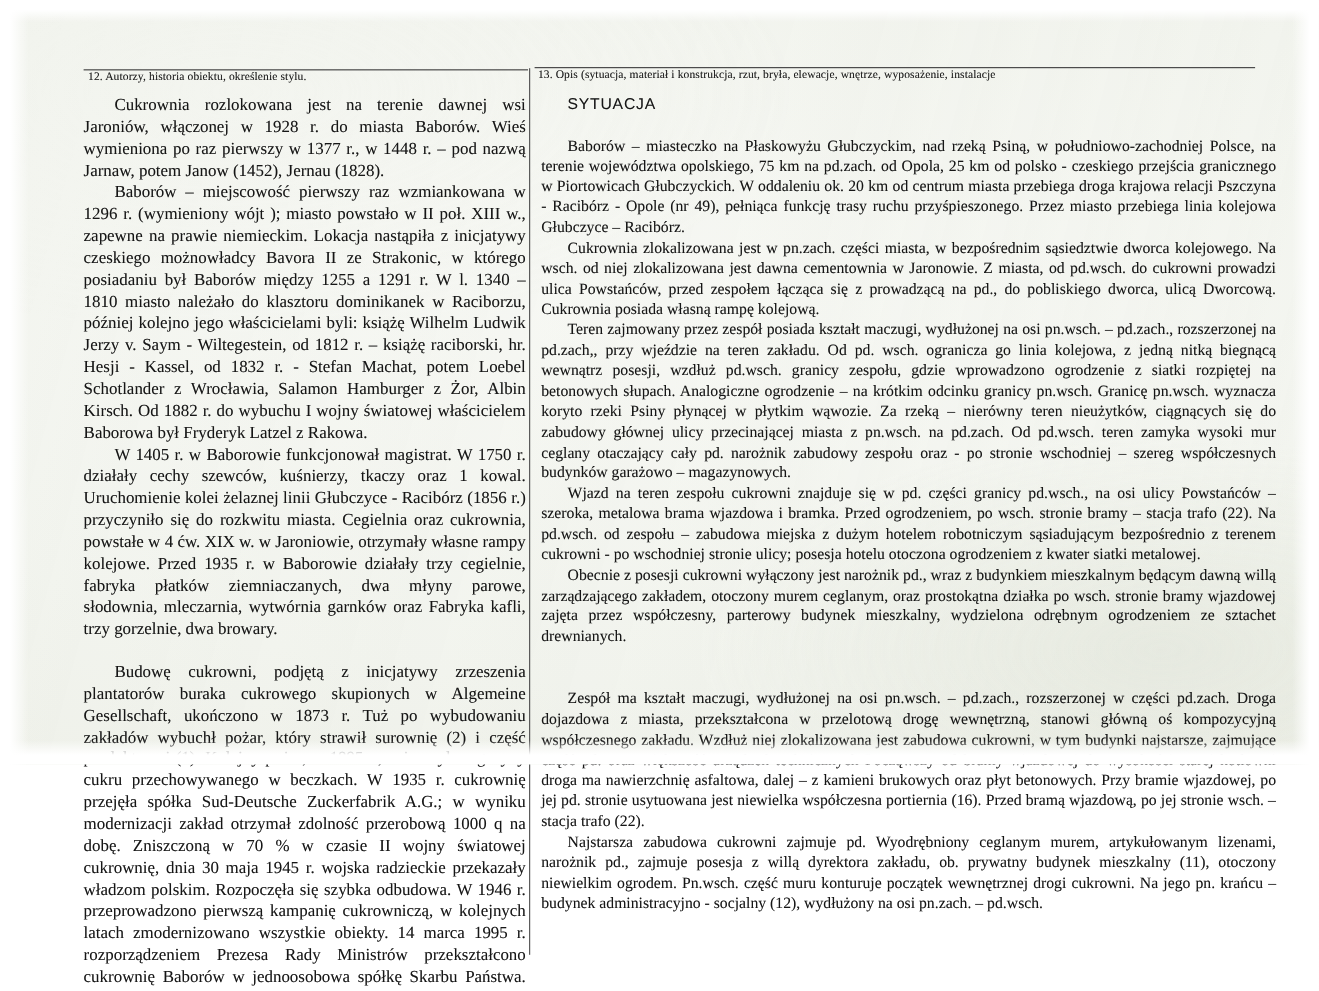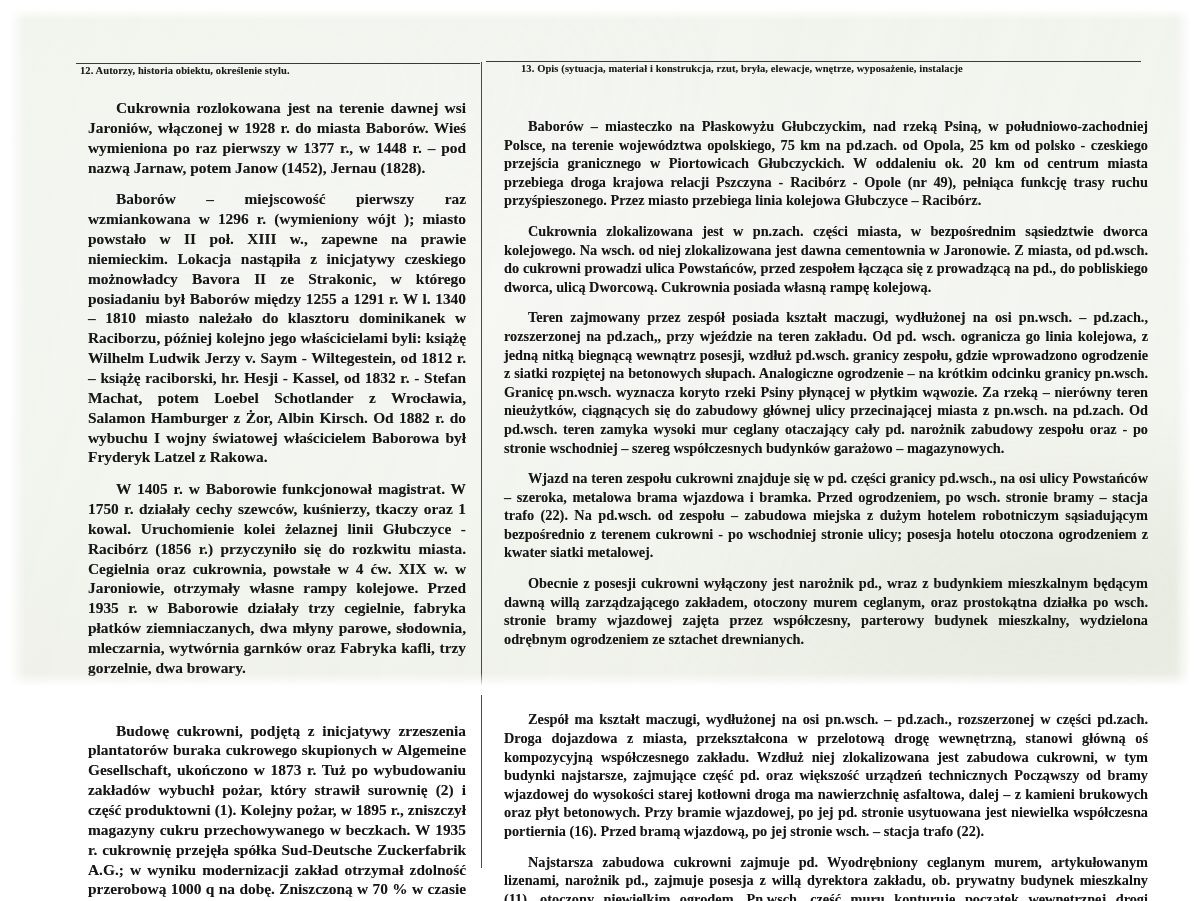--- a/index.html
+++ b/index.html
@@ -17,21 +17,20 @@
   }
 
   
   .page {
     position: relative;
     width: 1199px;
     height: 695px;
     background:
       radial-gradient(120% 90% at 50% 40%, #f7f8f4 0%, #f2f4ee 55%, #eceee6 100%);
     box-sizing: border-box;
-    font-weight: bold;
   }
   
   .page::after {
     content: "";
     position: absolute;
     inset: 0;
     pointer-events: none;
     background:
       radial-gradient(60% 45% at 18% 12%, rgba(255,255,255,0.55), rgba(255,255,255,0) 70%),
       radial-gradient(50% 40% at 88% 85%, rgba(228,231,222,0.55), rgba(255,255,255,0) 70%),
@@ -88,33 +87,33 @@
   .col-head {
     position: absolute;
     font-family: "Liberation Serif", "DejaVu Serif", serif;
     font-size: 10.5px;
     letter-spacing: .1px;
     color: #1b1b1b;
     white-space: nowrap;
     z-index: 4;
   }
   .col-head.left  { left: 80px;  top: 65px; }
-  .col-head.right { left: 489px; top: 63px; margin-left: 32px; }
+  .col-head.right { left: 489px; top: 63px; }
 
   
   .col {
     position: absolute;
     top: 86px;
     box-sizing: border-box;
   }
   .col-left  { left: 76px;  width: 402px; }
   .col-right { left: 492px; width: 668px; }
 
   .col p {
-    margin: 12px;
+    margin: 0;
     text-align: justify;
     text-justify: inter-word;
     color: #161616;
   }
   .col-left p {
     font-size: 15.4px;
     line-height: 19.85px;
     text-indent: 28px;
   }
   .col-right p {
@@ -157,20 +156,21 @@
     <p>Cukrownia rozlokowana jest na terenie dawnej wsi Jaroniów, włączonej  w 1928 r. do miasta Baborów.  Wieś wymieniona po raz pierwszy w 1377 r., w 1448 r. – pod nazwą Jarnaw, potem Janow (1452), Jernau (1828).</p>
     <p>Baborów – miejscowość pierwszy raz wzmiankowana w 1296 r. (wymieniony wójt ); miasto powstało w II poł. XIII w., zapewne na prawie niemieckim. Lokacja nastąpiła z inicjatywy czeskiego możnowładcy Bavora II ze Strakonic, w którego posiadaniu był Baborów  między  1255 a 1291 r. W  l. 1340 – 1810 miasto należało do klasztoru dominikanek w Raciborzu, później kolejno jego właścicielami byli: książę Wilhelm Ludwik Jerzy v. Saym - Wiltegestein, od 1812 r. – książę raciborski, hr. Hesji - Kassel, od 1832 r. - Stefan Machat, potem Loebel Schotlander z Wrocławia, Salamon Hamburger        z Żor, Albin Kirsch. Od 1882 r. do wybuchu I wojny światowej właścicielem Baborowa był Fryderyk Latzel z Rakowa.</p>
     <p>W 1405 r. w Baborowie funkcjonował magistrat. W 1750 r. działały cechy szewców, kuśnierzy, tkaczy oraz 1 kowal. Uruchomienie kolei żelaznej linii  Głubczyce - Racibórz (1856 r.) przyczyniło się do rozkwitu miasta.  Cegielnia oraz cukrownia, powstałe w 4 ćw. XIX w. w Jaroniowie, otrzymały własne rampy kolejowe.  Przed 1935 r. w Baborowie działały trzy cegielnie, fabryka płatków ziemniaczanych, dwa młyny parowe, słodownia, mleczarnia,     wytwórnia garnków oraz Fabryka kafli, trzy gorzelnie, dwa browary.</p>
     <div class="gap-md"></div>
     <p>Budowę     cukrowni, podjętą z inicjatywy zrzeszenia plantatorów buraka cukrowego skupionych w Algemeine Gesellschaft, ukończono w 1873 r. Tuż po wybudowaniu zakładów wybuchł pożar,  który strawił surownię (2) i część produktowni (1). Kolejny pożar, w 1895 r., zniszczył magazyny cukru przechowywanego w beczkach. W 1935 r. cukrownię przejęła spółka Sud-Deutsche Zuckerfabrik A.G.; w wyniku modernizacji zakład otrzymał zdolność przerobową  1000 q na dobę.  Zniszczoną   w 70 % w czasie II wojny światowej cukrownię,  dnia 30 maja 1945 r. wojska radzieckie przekazały władzom polskim.  Rozpoczęła się szybka odbudowa. W 1946 r.  przeprowadzono  pierwszą  kampanię  cukrowniczą,  w kolejnych latach zmodernizowano wszystkie obiekty. 14 marca 1995  r.     rozporządzeniem  Prezesa  Rady  Ministrów przekształcono cukrownię Baborów  w jednoosobowa spółkę Skarbu Państwa.    Ostatnia  kampania  miała  miejsce  w 2002/2003 r.  Po czym ogłoszono stan upadłości.</p>
   </div>
 
   <div class="col col-right">
 
     <div class="title-block">
+      <p class="section-title">SYTUACJA</p>
       <div class="gap-md"></div>
       <p>Baborów – miasteczko na Płaskowyżu Głubczyckim, nad rzeką Psiną,  w  południowo-zachodniej Polsce,  na terenie województwa opolskiego, 75 km na pd.zach. od Opola, 25 km od polsko - czeskiego przejścia granicznego w Piortowicach Głubczyckich. W oddaleniu ok. 20 km od centrum miasta przebiega droga krajowa relacji Pszczyna - Racibórz - Opole (nr 49), pełniąca funkcję trasy  ruchu przyśpieszonego. Przez miasto przebiega linia kolejowa  Głubczyce – Racibórz.</p>
       <p>Cukrownia zlokalizowana jest w pn.zach. części miasta, w bezpośrednim sąsiedztwie dworca kolejowego. Na  wsch. od niej zlokalizowana jest dawna cementownia  w Jaronowie.  Z miasta, od pd.wsch. do cukrowni  prowadzi ulica Powstańców, przed zespołem łącząca się z prowadzącą na pd., do pobliskiego dworca, ulicą Dworcową.  Cukrownia posiada własną rampę kolejową.</p>
       <p>Teren zajmowany przez zespół posiada kształt  maczugi, wydłużonej na osi pn.wsch. – pd.zach., rozszerzonej na pd.zach,, przy wjeździe na teren zakładu. Od pd. wsch. ogranicza go linia kolejowa, z jedną nitką biegnącą wewnątrz posesji, wzdłuż pd.wsch. granicy zespołu, gdzie wprowadzono ogrodzenie z siatki rozpiętej na betonowych słupach. Analogiczne ogrodzenie – na krótkim odcinku granicy pn.wsch.  Granicę pn.wsch. wyznacza koryto rzeki Psiny płynącej w płytkim  wąwozie. Za rzeką – nierówny teren nieużytków, ciągnących  się do zabudowy głównej ulicy przecinającej miasta  z pn.wsch. na pd.zach. Od pd.wsch. teren zamyka wysoki mur ceglany otaczający cały pd. narożnik zabudowy zespołu oraz - po stronie wschodniej – szereg współczesnych budynków garażowo – magazynowych.</p>
       <p>Wjazd na teren zespołu cukrowni znajduje się w pd. części granicy pd.wsch., na osi ulicy Powstańców – szeroka, metalowa brama wjazdowa i bramka.  Przed ogrodzeniem,  po wsch.  stronie bramy – stacja trafo (22).  Na pd.wsch. od zespołu – zabudowa miejska z dużym hotelem robotniczym sąsiadującym  bezpośrednio z  terenem cukrowni -  po wschodniej stronie ulicy; posesja hotelu otoczona ogrodzeniem   z kwater siatki metalowej.</p>
       <p>Obecnie z posesji  cukrowni wyłączony jest narożnik pd., wraz z budynkiem mieszkalnym będącym dawną willą zarządzającego zakładem, otoczony murem ceglanym,  oraz  prostokątna  działka po wsch. stronie  bramy  wjazdowej  zajęta  przez  współczesny,  parterowy  budynek  mieszkalny,  wydzielona odrębnym ogrodzeniem ze sztachet drewnianych.</p>
     </div>
 
     <div class="gap-md"></div>
 

